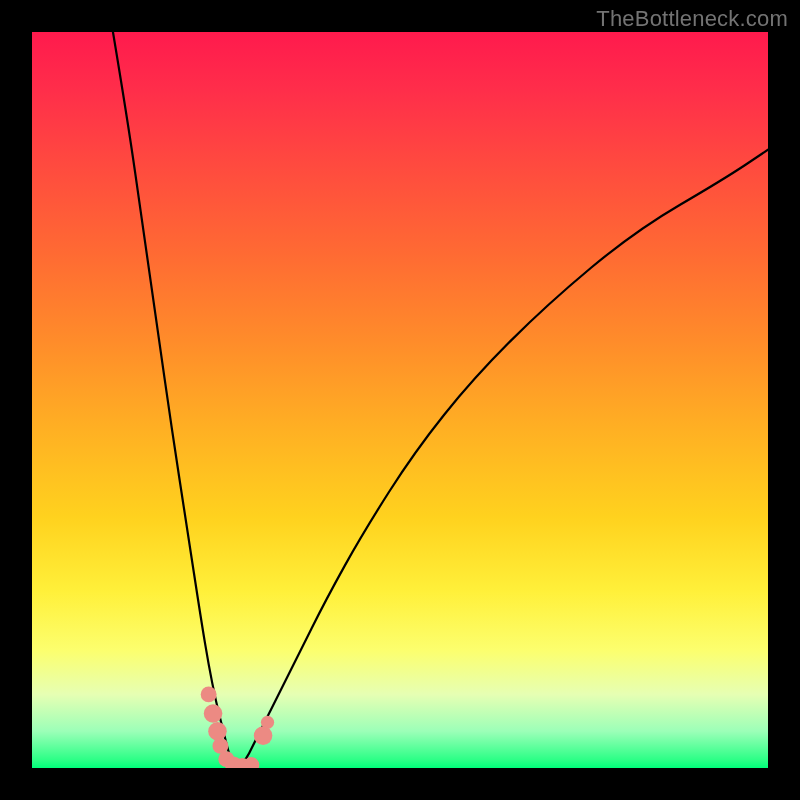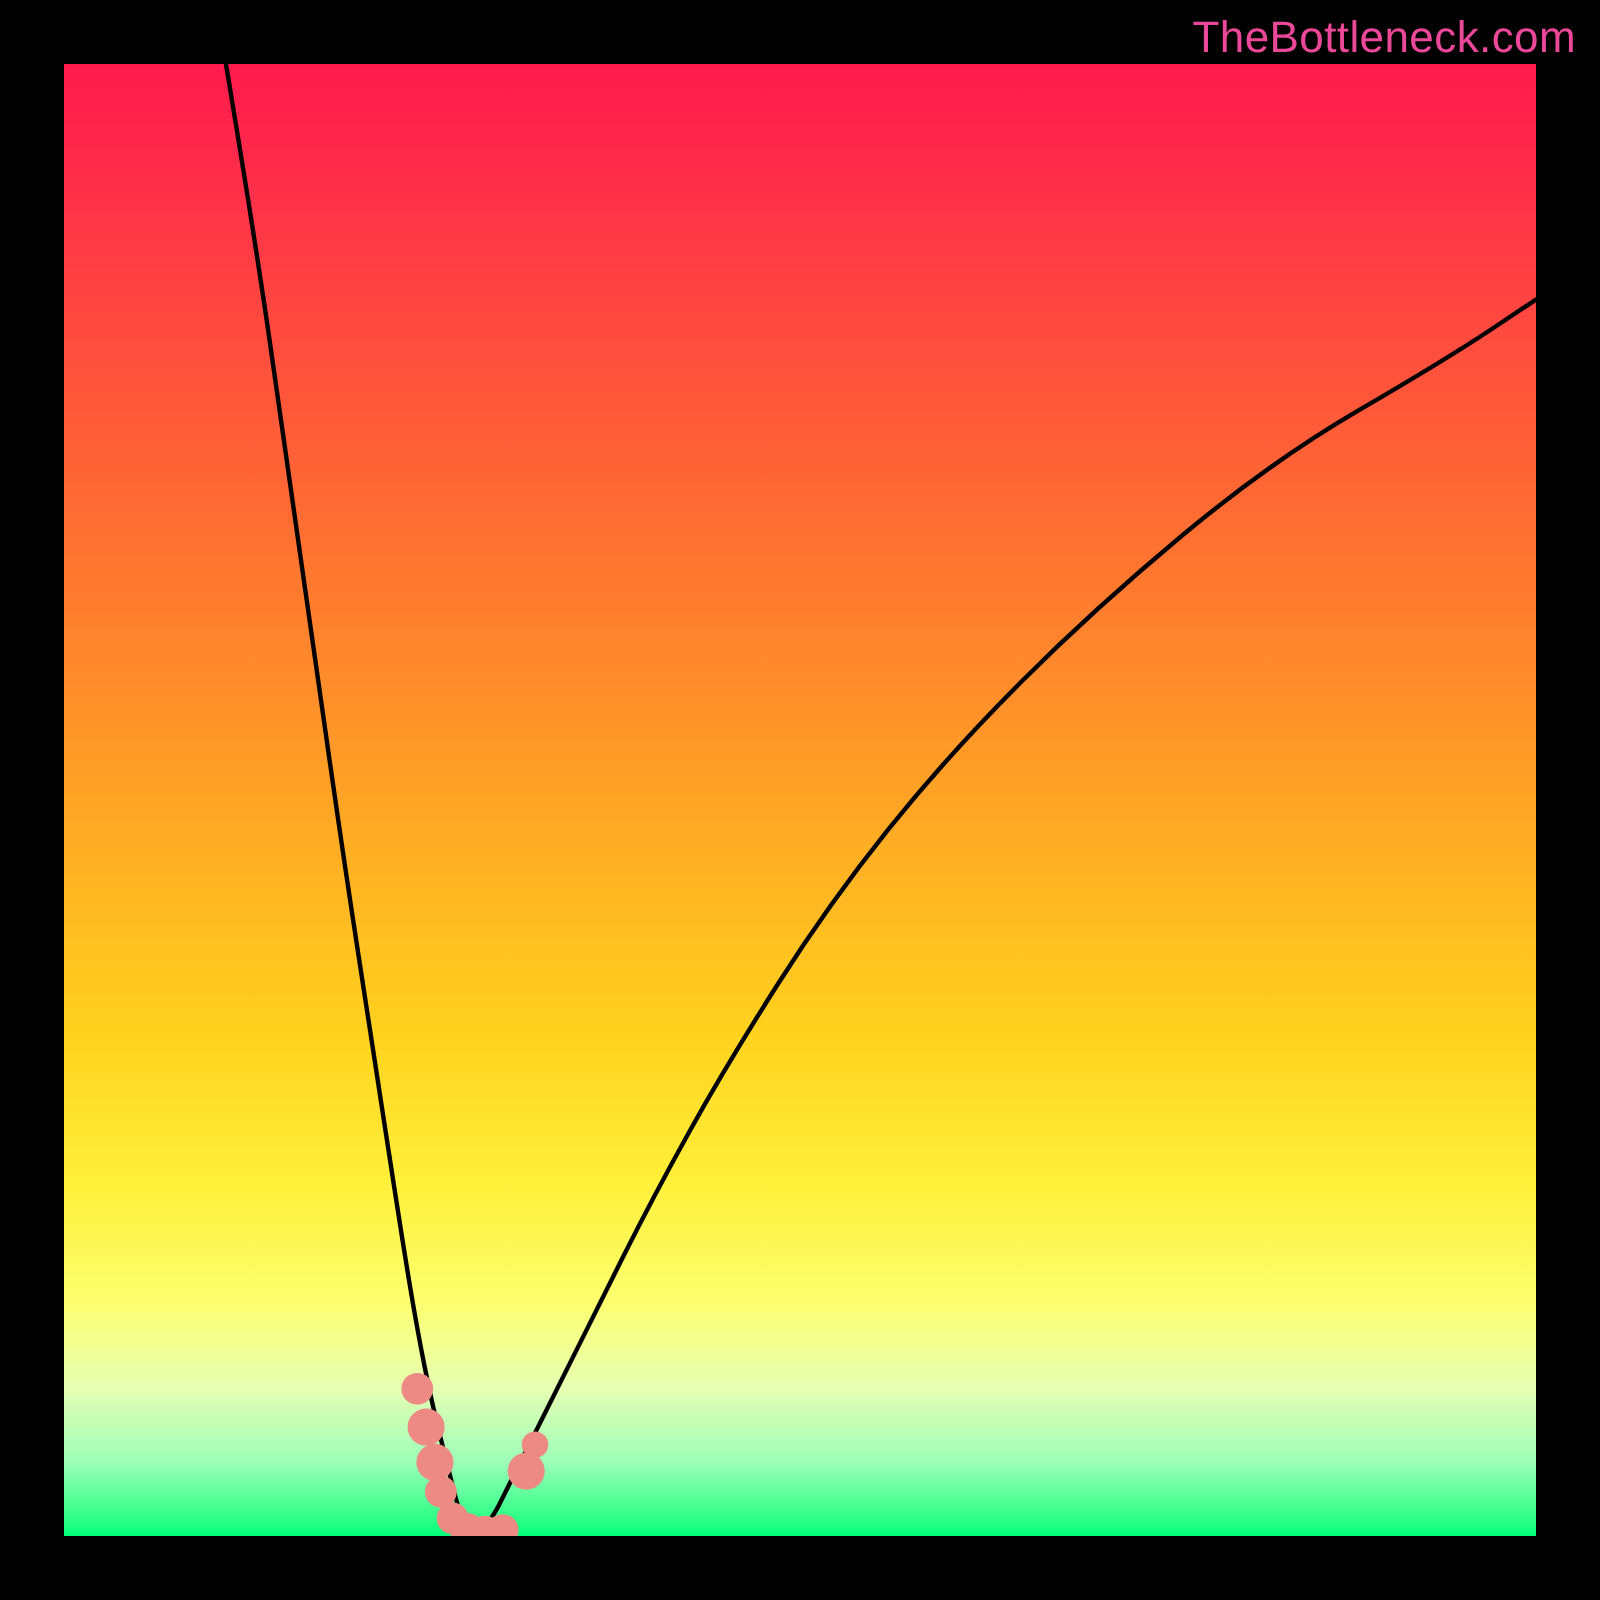--- a/index.html
+++ b/index.html
@@ -44,21 +44,21 @@
       #e6ffb3 90%,
       #9cffb8 95%,
       #29ff85 99%,
       #00ff7a 100%
     );
   }
   .watermark {
     position: absolute;
     top: 6px;
     right: 12px;
-    color: #ec4899;
+    color: #737373;
     font-size: 22px;
     font-weight: 500;
     letter-spacing: 0.2px;
     user-select: none;
   }
   svg.curves {
     position: absolute;
     inset: 0;
     width: 100%;
     height: 100%;

